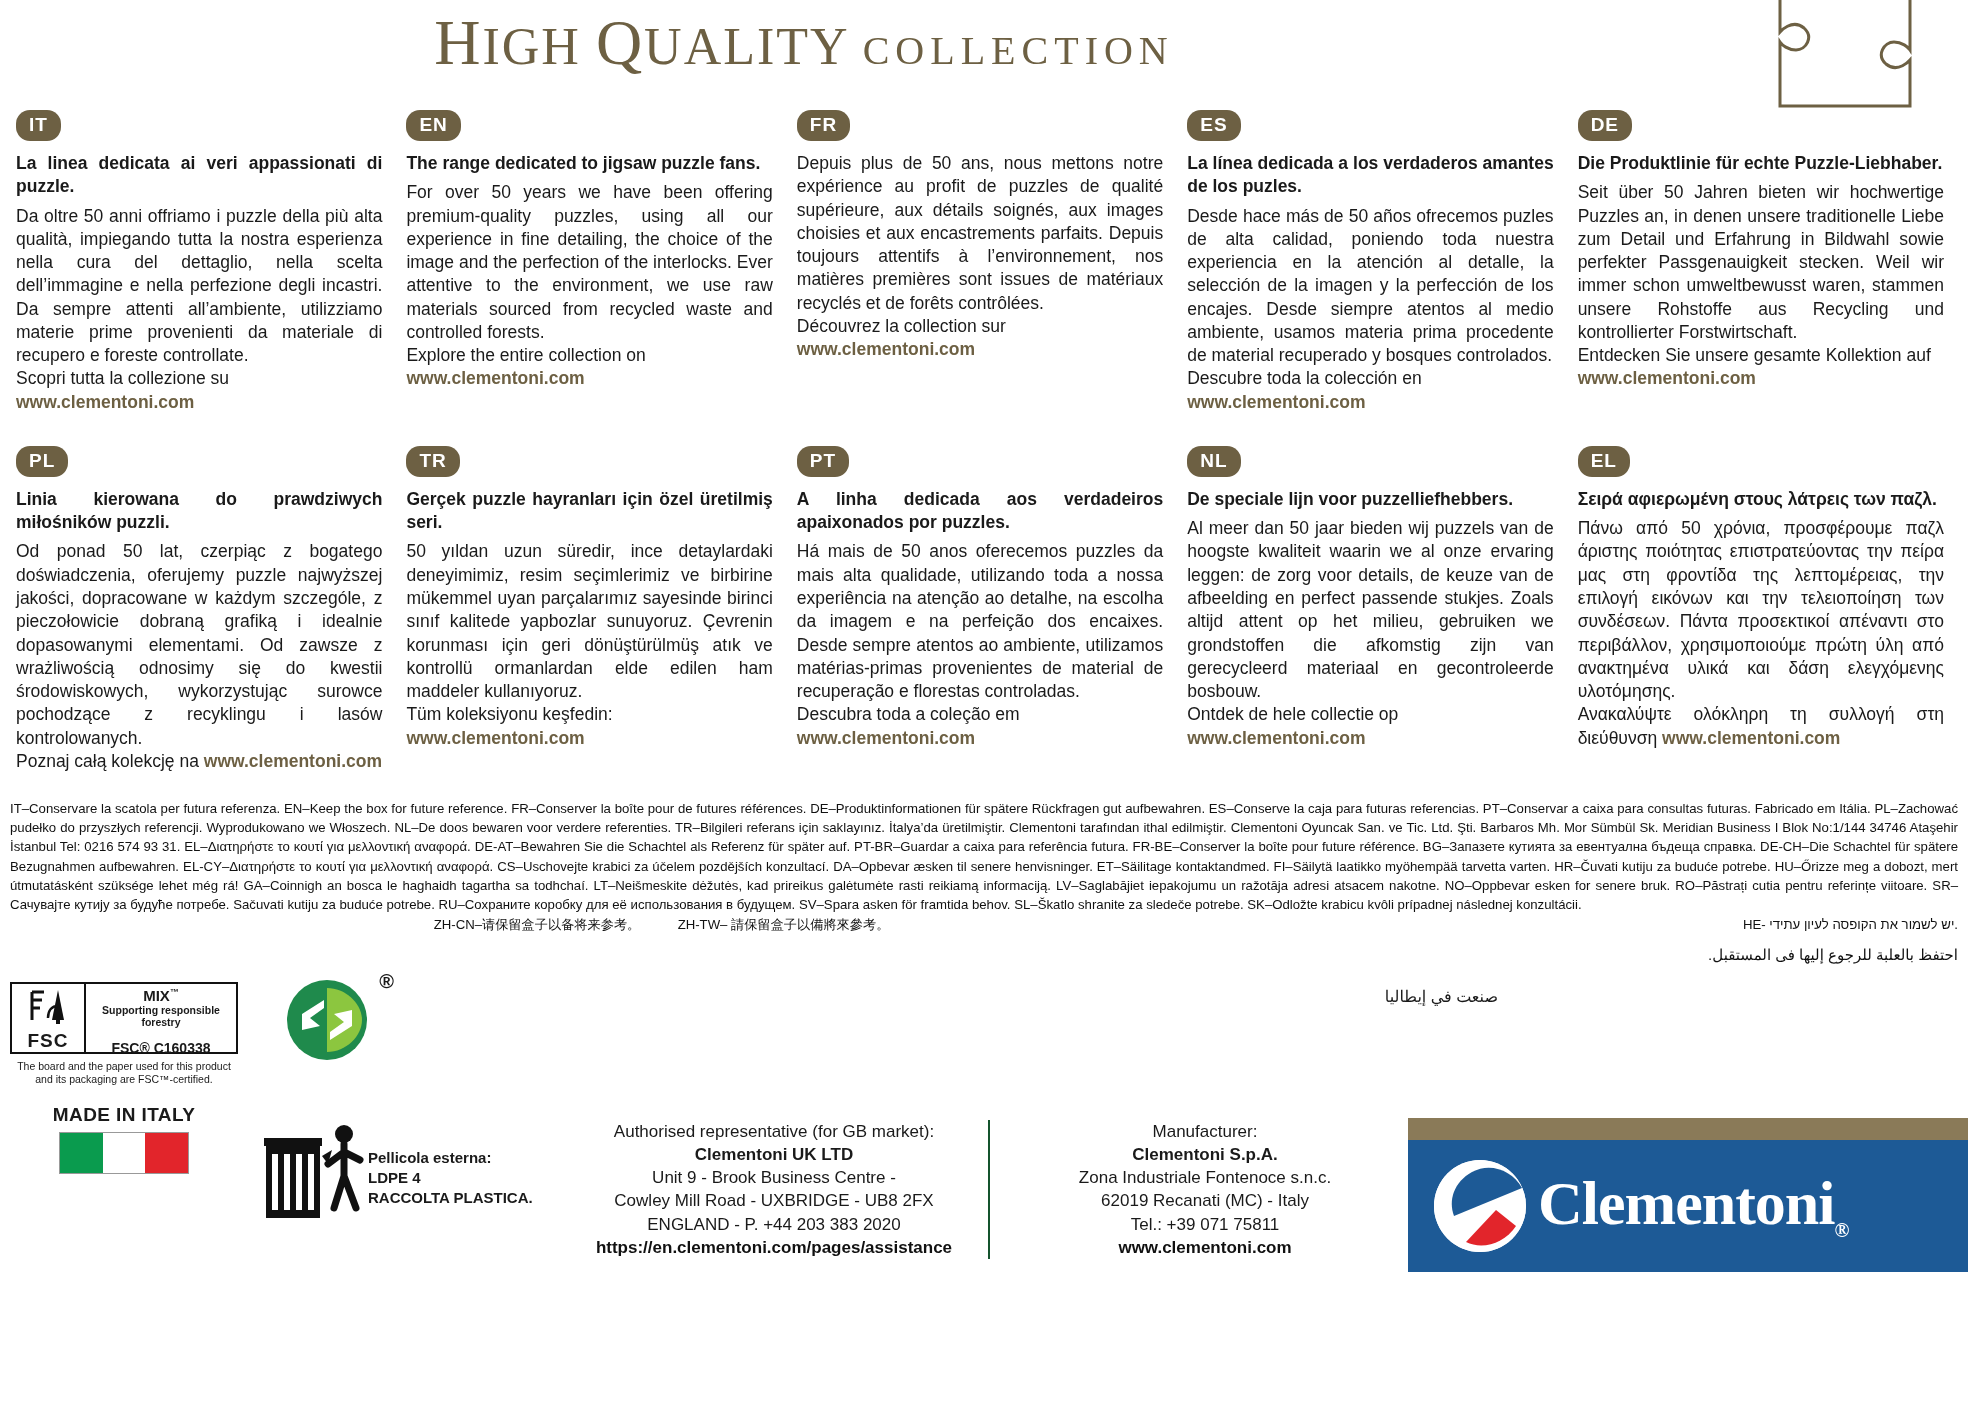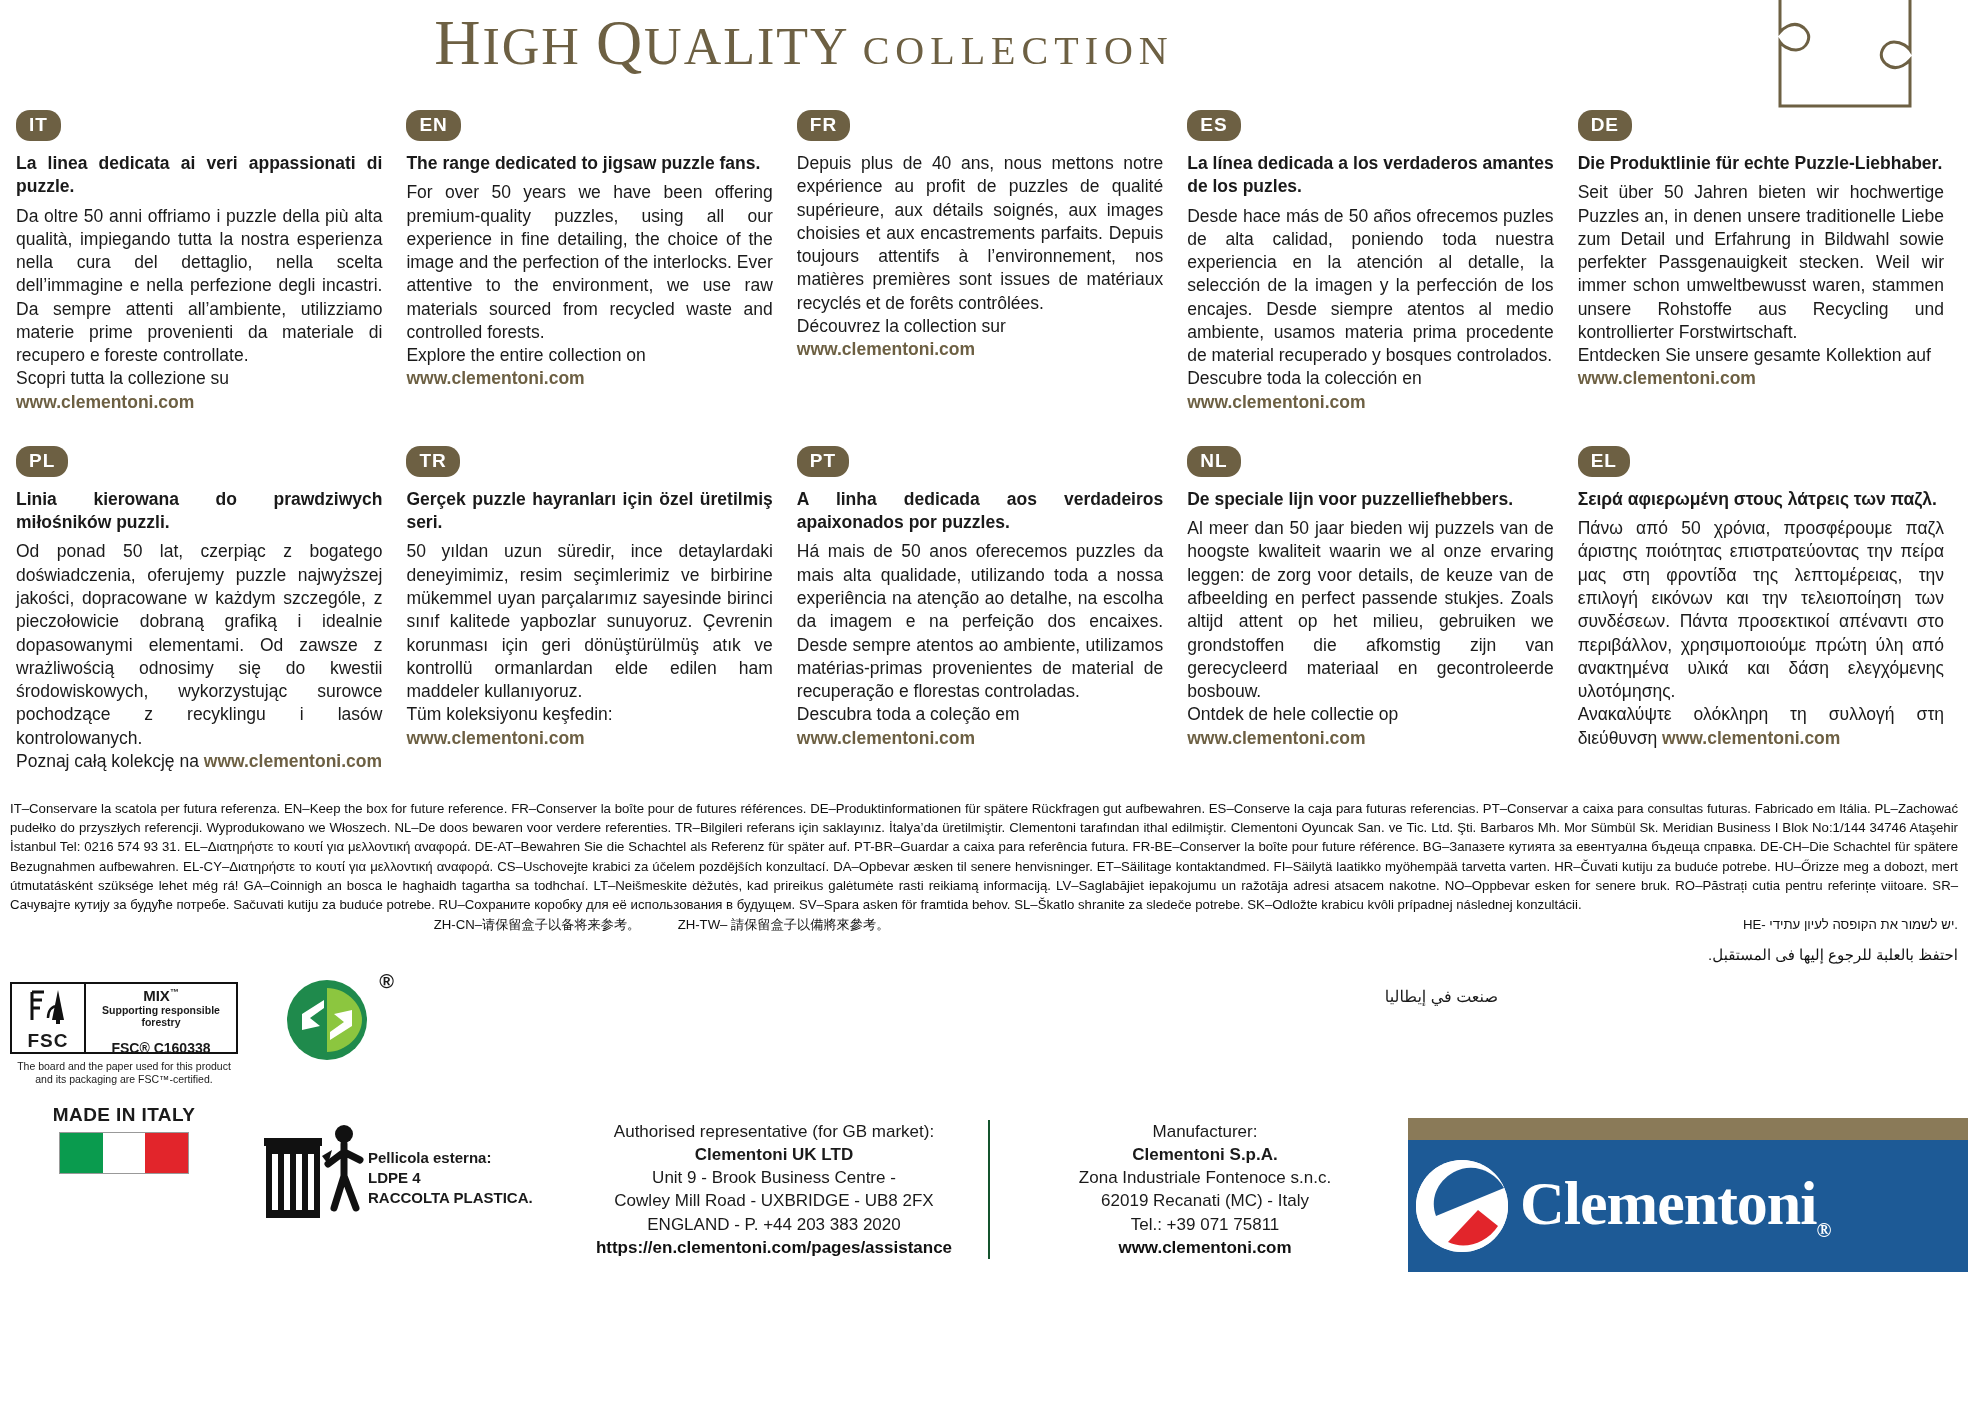--- a/index.html
+++ b/index.html
@@ -243,21 +243,21 @@
   
   .logo {
     position: absolute;
     right: 0;
     bottom: 0;
     width: 560px;
     height: 132px;
     background: #1d5a96;
     display: flex;
     align-items: center;
-    padding-left: 0;
+    padding-left: 18px;
   }
   .logo-swoosh { width: 108px; height: 100px; flex: none; }
   .logo-text {
     color: #ffffff;
     font-family: "Liberation Serif", serif;
     font-size: 62px;
     font-weight: bold;
     letter-spacing: -1px;
     margin-left: 4px;
   }
@@ -293,21 +293,21 @@
   </div>
   <div class="lang-col">
     <div class="badge">EN</div>
     <div class="lang-head">The range dedicated to jigsaw puzzle fans.</div>
     <div class="lang-body">For over 50 years we have been offering premium-quality puzzles, using all our experience in fine detailing, the choice of the image and the perfection of the interlocks. Ever attentive to the environment, we use raw materials sourced from recycled waste and controlled forests.</div>
     <div class="lang-body lastline">Explore the entire collection on</div>
     <div class="lang-body lastline url">www.clementoni.com</div>
   </div>
   <div class="lang-col">
     <div class="badge">FR</div>
-    <div class="lang-body">Depuis plus de 40 ans, nous mettons notre expérience au profit de puzzles de qualité supérieure, aux détails soignés, aux images choisies et aux encastrements parfaits. Depuis toujours attentifs à l’environnement, nos matières premières sont issues de matériaux recyclés et de forêts contrôlées.</div>
+    <div class="lang-body">Depuis plus de 50 ans, nous mettons notre expérience au profit de puzzles de qualité supérieure, aux détails soignés, aux images choisies et aux encastrements parfaits. Depuis toujours attentifs à l’environnement, nos matières premières sont issues de matériaux recyclés et de forêts contrôlées.</div>
     <div class="lang-body lastline">Découvrez la collection sur</div>
     <div class="lang-body lastline url">www.clementoni.com</div>
   </div>
   <div class="lang-col">
     <div class="badge">ES</div>
     <div class="lang-head">La línea dedicada a los verdaderos amantes de los puzles.</div>
     <div class="lang-body">Desde hace más de 50 años ofrecemos puzles de alta calidad, poniendo toda nuestra experiencia en la atención al detalle, la selección de la imagen y la perfección de los encajes. Desde siempre atentos al medio ambiente, usamos materia prima procedente de material recuperado y bosques controlados.</div>
     <div class="lang-body lastline">Descubre toda la colección en</div>
     <div class="lang-body lastline url">www.clementoni.com</div>
   </div>

